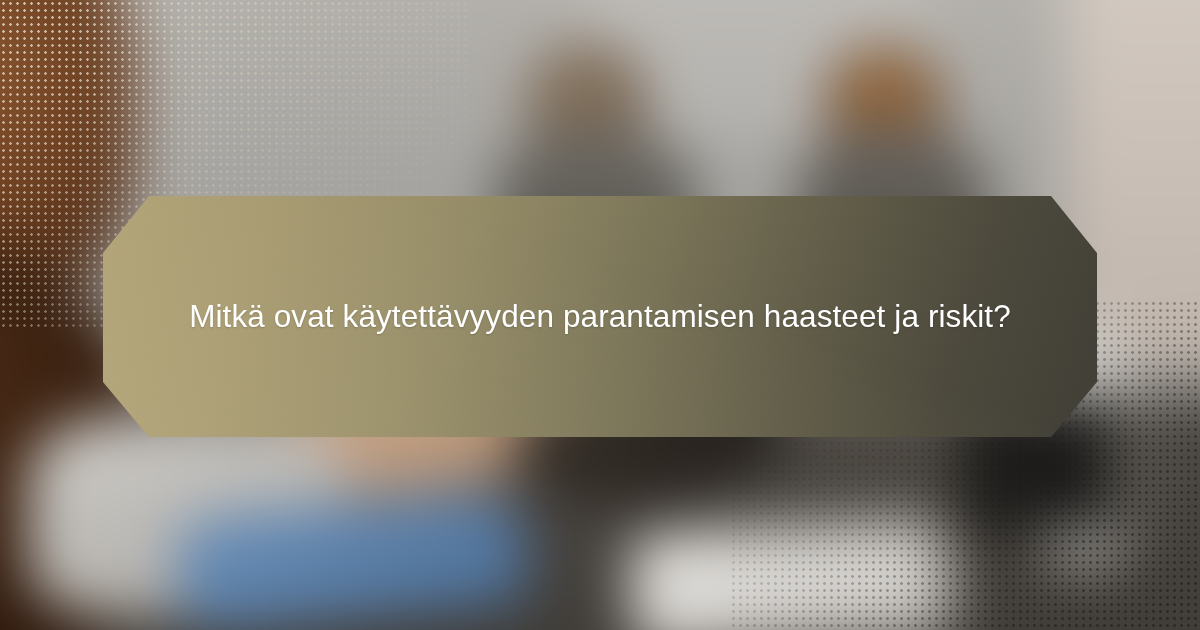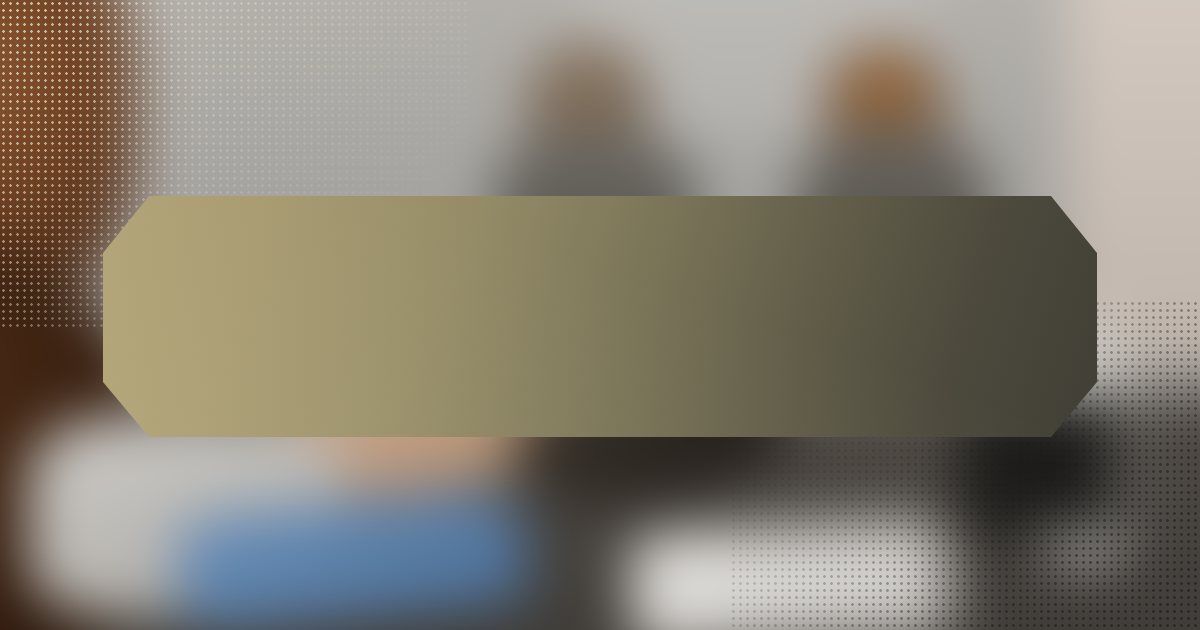--- a/index.html
+++ b/index.html
@@ -187,15 +187,16 @@
 
     <div class="ph" style="left:1000px; top:452px; width:150px; height:130px;
                 background:#1d1c1a; border-radius:8%;"></div>
   </div>
 
   <div class="dots" id="dots-tl"></div>
   <div class="dots" id="dots-br"></div>
 
   <div id="banner">
     <div id="banner-sheen"></div>
+    <div id="banner-text">Mitkä ovat käytettävyyden parantamisen haasteet ja riskit?</div>
   </div>
 
 </div>
 
 </body></html>

